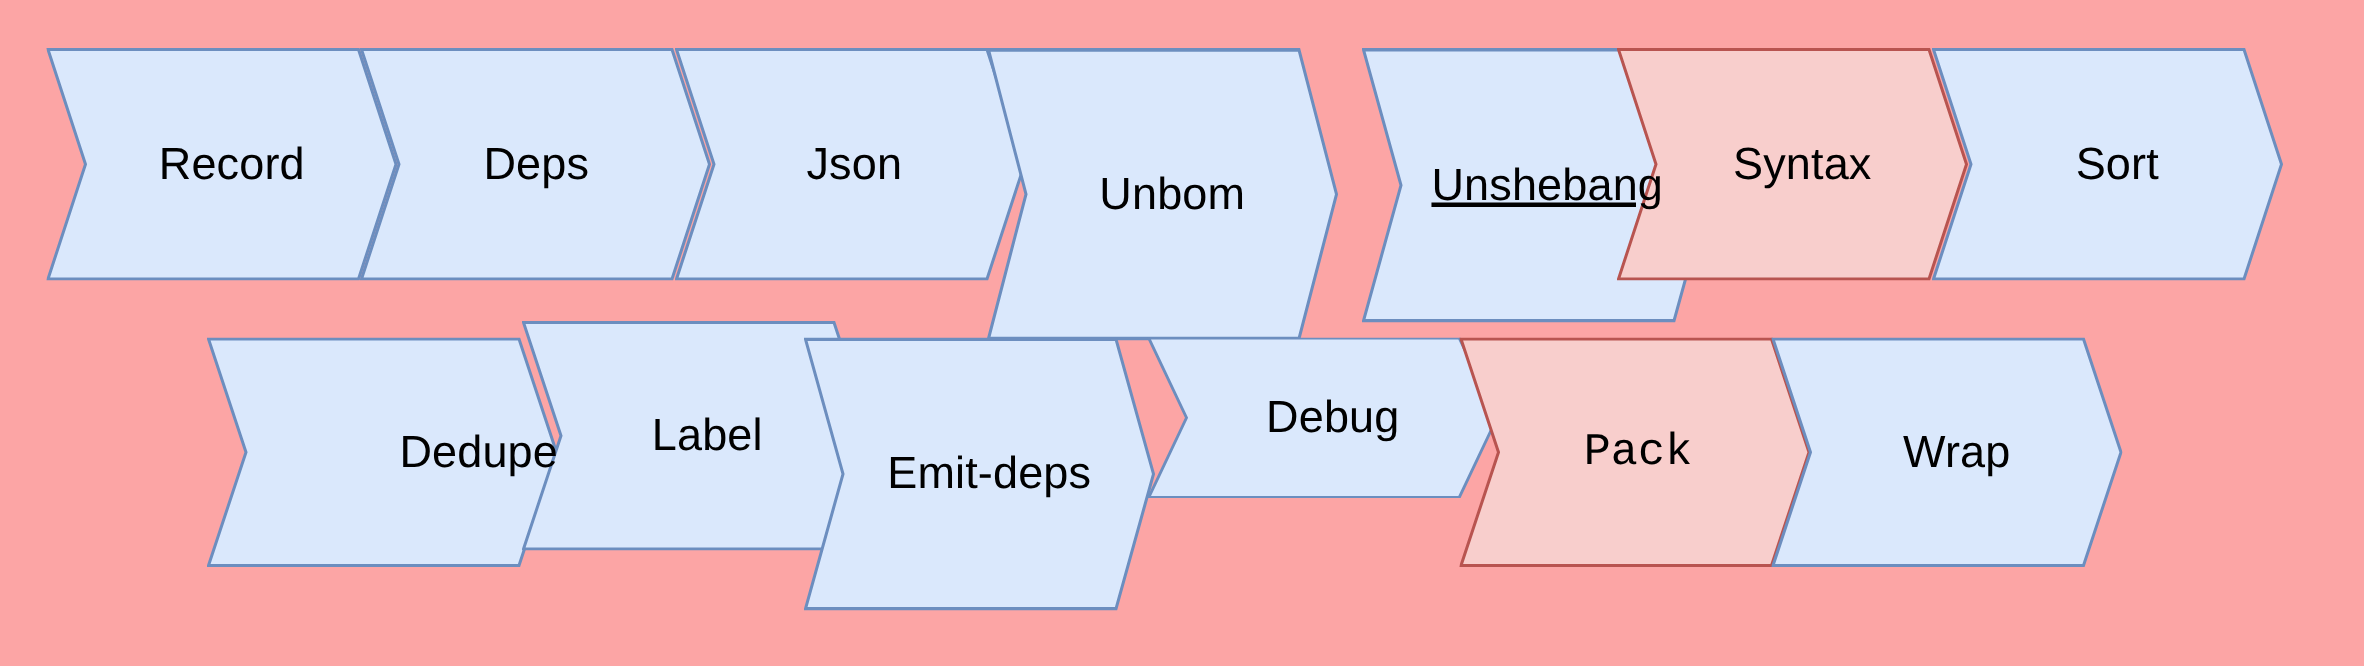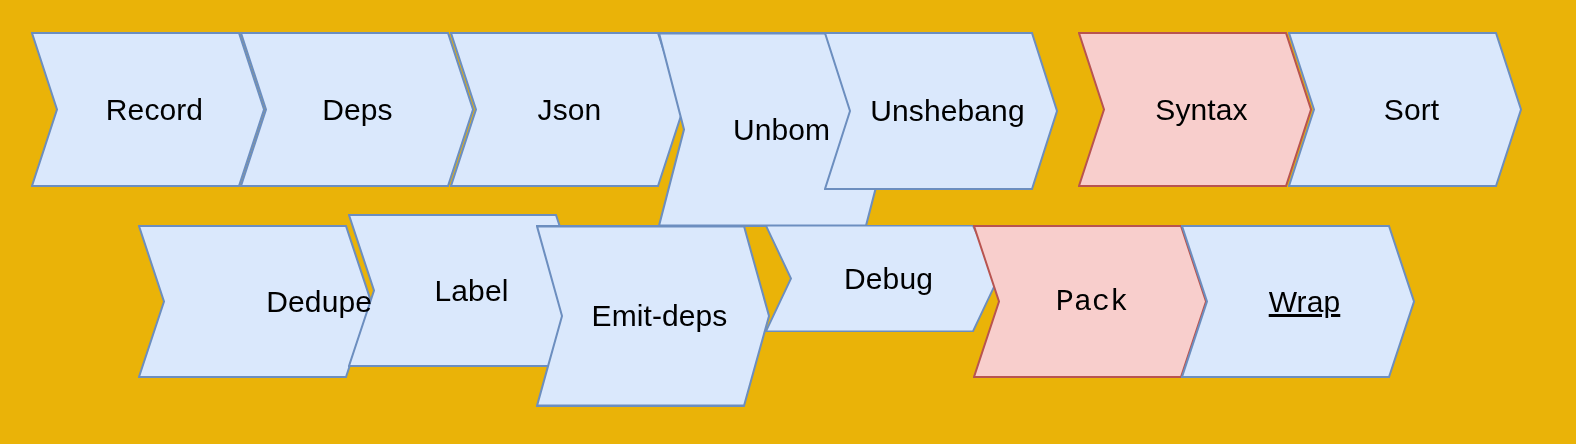--- a/index.html
+++ b/index.html
@@ -11,21 +11,21 @@
   body {
     width: 1576px;
     height: 444px;
     font-family: "Liberation Sans", sans-serif;
     overflow: hidden;
   }
   #diagram-root {
     position: relative;
     width: 1576px;
     height: 444px;
-    background: #eab308;
+    background: #fca5a5;
   }
   .pipeline-row {
     position: absolute;
     left: 0;
     top: 0;
     width: 1576px;
     height: 444px;
     pointer-events: none;
   }
   .chevron {
@@ -78,21 +78,21 @@
           <path d="M 1 1 L 208 1 L 233 77.5 L 208 154 L 1 154 L 26 77.5 Z" fill="#dae8fc" stroke="#6c8ebf" stroke-width="2" stroke-linejoin="miter"></path>
         </svg>
         <span class="chevron-label" style="margin-left: 5px; text-align: center;">Json</span>
       </div>
       <div class="chevron" style="left: 658px; top: 32px; width: 234px; height: 195px;">
         <svg class="chevron-svg" viewBox="0 0 234 155" preserveAspectRatio="none">
           <path d="M 1 1 L 208 1 L 233 77.5 L 208 154 L 1 154 L 26 77.5 Z" fill="#dae8fc" stroke="#6c8ebf" stroke-width="2" stroke-linejoin="miter"></path>
         </svg>
         <span class="chevron-label" style="margin-left: 13px;">Unbom</span>
       </div>
-      <div class="chevron" style="left: 824px; top: 32px; width: 234px; height: 158px;">
+      <div class="chevron" style="left: 908px; top: 32px; width: 234px; height: 183px; text-decoration: underline;">
         <svg class="chevron-svg" viewBox="0 0 234 155" preserveAspectRatio="none">
           <path d="M 1 1 L 208 1 L 233 77.5 L 208 154 L 1 154 L 26 77.5 Z" fill="#dae8fc" stroke="#6c8ebf" stroke-width="2" stroke-linejoin="miter"></path>
         </svg>
         <span class="chevron-label" style="margin-left: 13px;">Unshebang</span>
       </div>
       <div class="chevron" style="left: 1078px; top: 32px; width: 234px; height: 155px;">
         <svg class="chevron-svg" viewBox="0 0 234 155" preserveAspectRatio="none">
           <path d="M 1 1 L 208 1 L 233 77.5 L 208 154 L 1 154 L 26 77.5 Z" fill="#f8cecc" stroke="#b85450" stroke-width="2" stroke-linejoin="miter"></path>
         </svg>
         <span class="chevron-label" style="margin-left: 13px;">Syntax</span>
@@ -128,20 +128,20 @@
           <path d="M 1 1 L 208 1 L 233 76.5 L 208 152 L 1 152 L 26 76.5 Z" fill="#dae8fc" stroke="#6c8ebf" stroke-width="2" stroke-linejoin="miter"></path>
         </svg>
         <span class="chevron-label" style="margin-left: 13px;">Debug</span>
       </div>
       <div class="chevron" style="left: 973px; top: 225px; width: 234px; height: 153px;">
         <svg class="chevron-svg" viewBox="0 0 234 153" preserveAspectRatio="none">
           <path d="M 1 1 L 208 1 L 233 76.5 L 208 152 L 1 152 L 26 76.5 Z" fill="#f8cecc" stroke="#b85450" stroke-width="2" stroke-linejoin="miter"></path>
         </svg>
         <span class="chevron-label" style="margin-left: 4px; font-family: Liberation Mono, monospace;">Pack</span>
       </div>
-      <div class="chevron" style="left: 1181px; top: 225px; width: 234px; height: 153px; text-decoration: underline;">
+      <div class="chevron" style="left: 1181px; top: 225px; width: 234px; height: 153px;">
         <svg class="chevron-svg" viewBox="0 0 234 153" preserveAspectRatio="none">
           <path d="M 1 1 L 208 1 L 233 76.5 L 208 152 L 1 152 L 26 76.5 Z" fill="#dae8fc" stroke="#6c8ebf" stroke-width="2" stroke-linejoin="miter"></path>
         </svg>
         <span class="chevron-label" style="margin-left: 13px;">Wrap</span>
       </div>
     </div>
 </div>
 
 </body></html>

